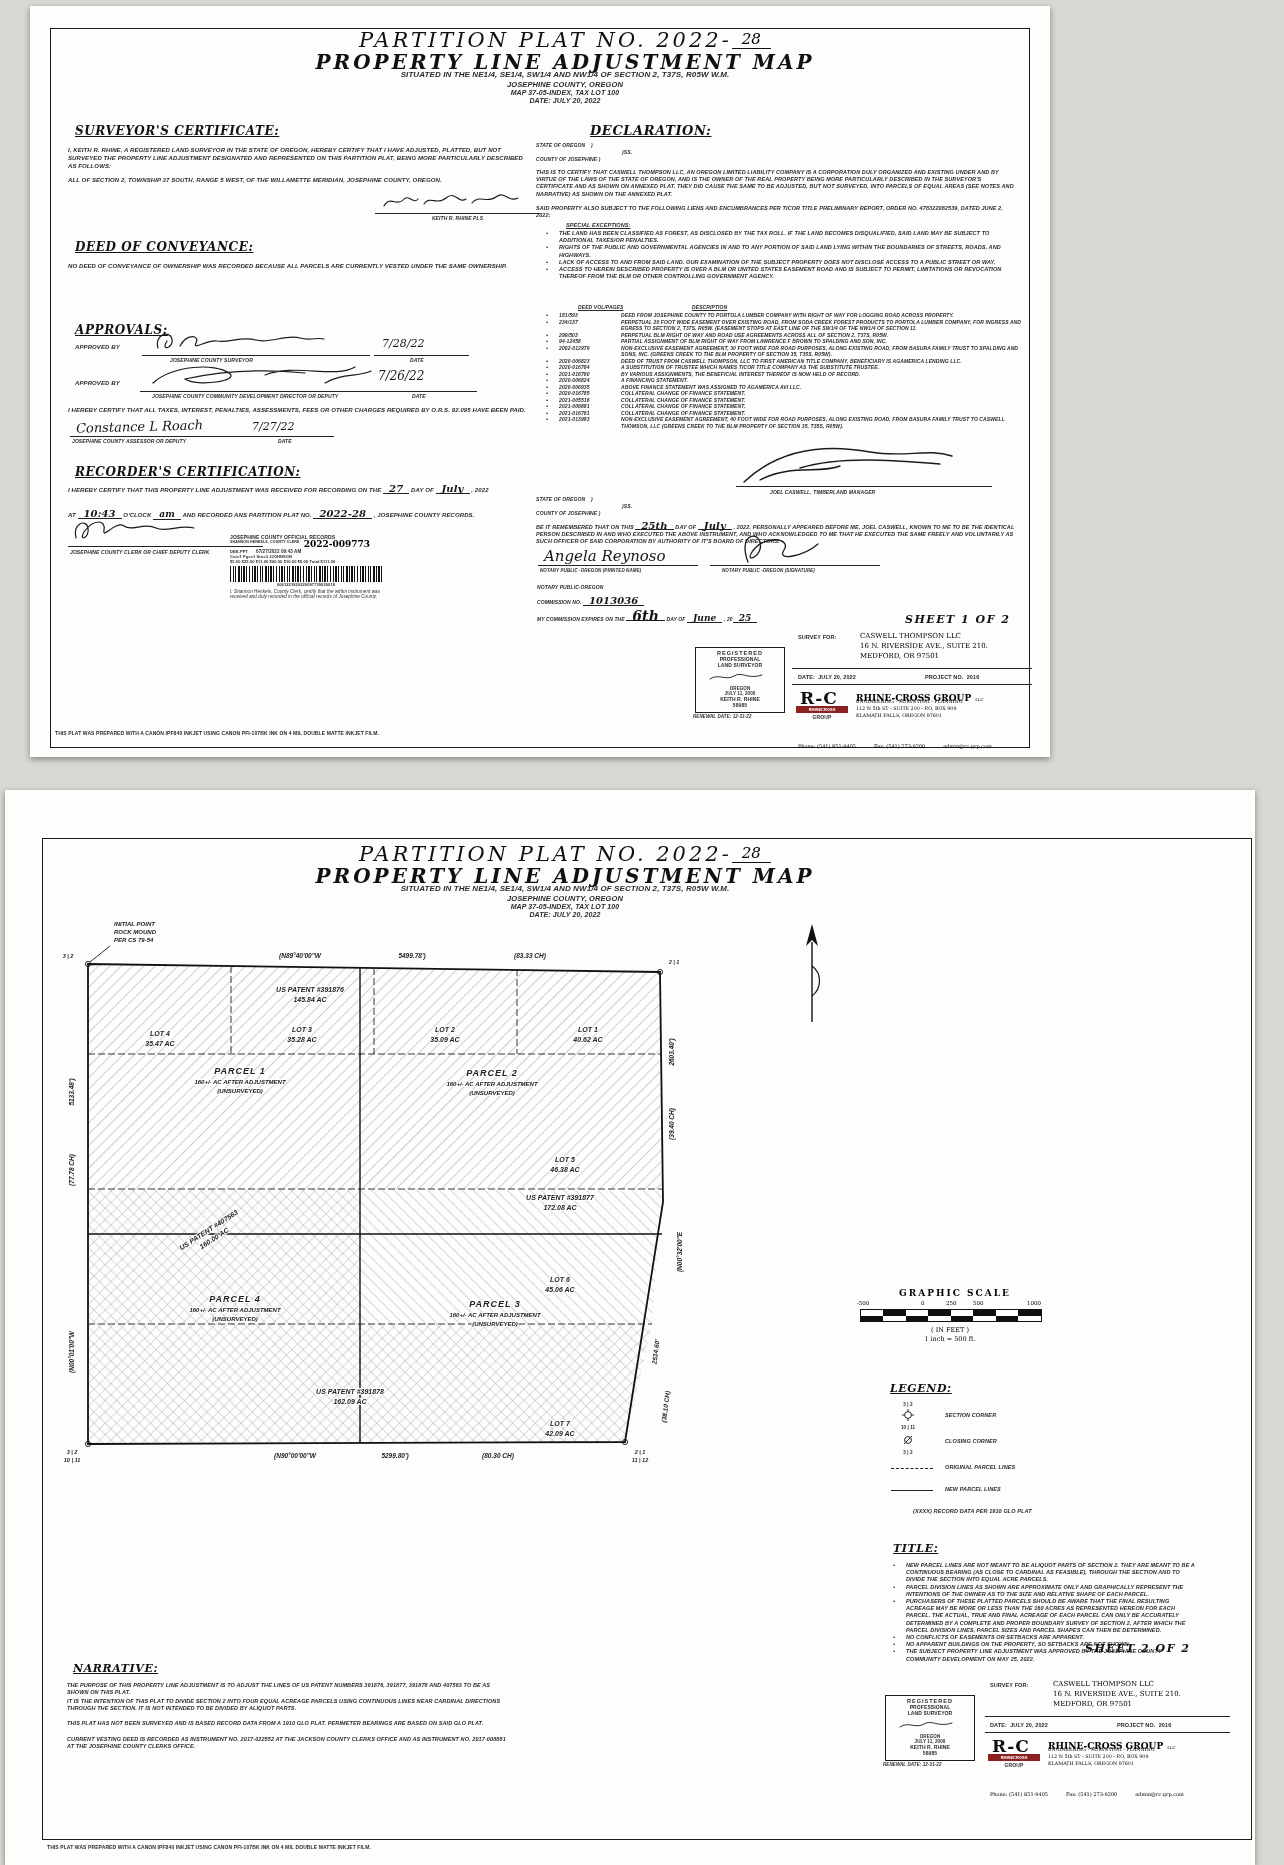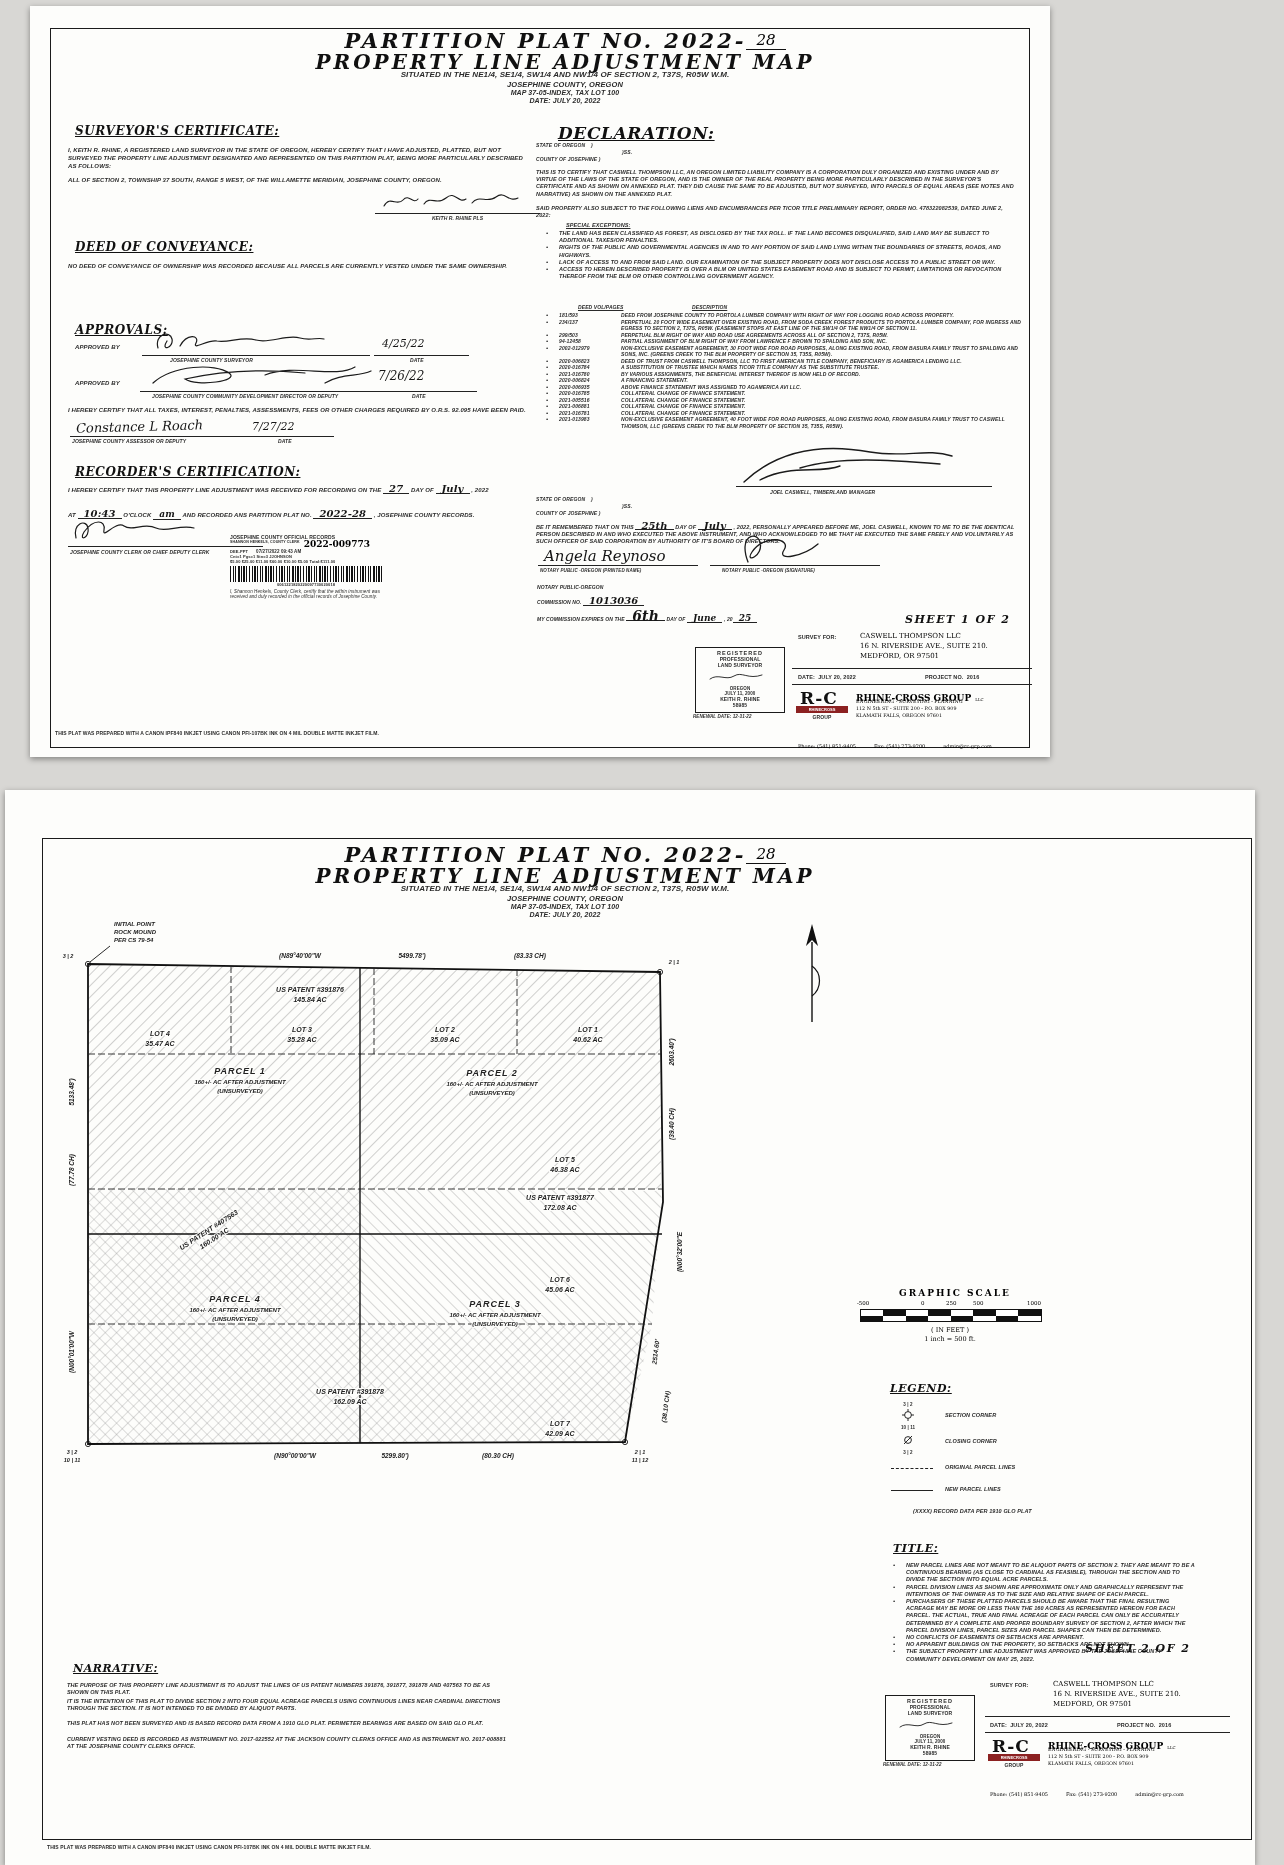--- a/index.html
+++ b/index.html
@@ -13,21 +13,21 @@
   .f45{font-size:4.5px;line-height:5.8px}
   .f5{font-size:5px;line-height:6.5px}
   .f55{font-size:5.5px;line-height:7.2px}
   .f6{font-size:6px;line-height:7.8px}
   .serif{font-family:"DejaVu Serif",serif}
   .hand{font-family:"DejaVu Serif",serif;font-style:italic;color:#161616}
   .fillu{border-bottom:.9px solid #222;padding:0 6px;display:inline-block}
   .hline{position:absolute;background:#222;height:1px}
   .center{text-align:center}
   .nw{white-space:nowrap}
-  .title1{font-family:"DejaVu Serif",serif;font-weight:bold;font-style:italic;font-size:21px;
+  .title1{font-family:"DejaVu Serif",serif;font-weight:normal;font-style:italic;font-size:21px;
           letter-spacing:3px;white-space:nowrap;color:#101010}
   .title2{font-family:"DejaVu Serif",serif;font-weight:bold;font-style:italic;font-size:20px;
           letter-spacing:3px;white-space:nowrap;color:#101010}
   .sheetlbl{font-family:"DejaVu Serif",serif;font-weight:bold;font-style:italic;font-size:11px;
             letter-spacing:1.5px;white-space:nowrap;color:#101010}
   .plat-fill{font-family:"DejaVu Serif",serif;font-style:italic;font-weight:normal;font-size:15px;
              border-bottom:1.5px solid #111;padding:0 10px;transform:translateY(-3px);display:inline-block}
   .bullet{display:flex}
   .bullet::before{content:"•";width:13px;flex:none;font-size:6px}
   .deed-ref{width:62px;flex:none}
@@ -78,21 +78,21 @@
   <div class="abs hd" style="left:45px;top:234px;font-size:12px">DEED  OF  CONVEYANCE:</div>
   <div class="abs t f6" style="left:38px;top:257px;width:455px">NO DEED OF CONVEYANCE OF OWNERSHIP WAS RECORDED BECAUSE ALL PARCELS ARE CURRENTLY VESTED UNDER THE SAME OWNERSHIP.</div>
 
   <div class="abs hd" style="left:45px;top:317px;font-size:12px">APPROVALS:</div>
   <div class="abs t f6" style="left:45px;top:338px">APPROVED BY</div>
   <svg class="abs sigsvg" style="left:120px;top:322px" width="180" height="26">
     <path d="M8 20 C4 6 20 2 22 11 C24 20 10 24 17 13 M30 18 C37 5 50 7 46 15 C42 23 58 11 67 13 C79 15 92 8 106 12 C120 16 136 6 150 10 C160 13 168 9 174 11" stroke-width="1.2"></path>
   </svg>
   <div class="hline" style="left:112px;top:349px;width:228px"></div>
   <div class="abs t f5" style="left:140px;top:351px">JOSEPHINE COUNTY SURVEYOR</div>
-  <div class="abs hand nw" style="left:352px;top:331px;font-size:11px">4/25/22</div>
+  <div class="abs hand nw" style="left:352px;top:331px;font-size:11px">7/28/22</div>
   <div class="hline" style="left:344px;top:349px;width:95px"></div>
   <div class="abs t f5" style="left:380px;top:351px">DATE</div>
 
   <div class="abs t f6" style="left:45px;top:374px">APPROVED BY</div>
   <svg class="abs sigsvg" style="left:115px;top:355px" width="230" height="30">
     <path d="M8 22 C28 4 70 2 84 12 C96 20 52 26 40 18 C76 10 120 8 160 12 M120 14 C150 2 190 18 210 6 M180 22 C196 12 214 16 226 10" stroke-width="1.2"></path>
   </svg>
   <div class="hline" style="left:110px;top:385px;width:288px"></div>
   <div class="abs t f5" style="left:122px;top:387px">JOSEPHINE COUNTY COMMUNITY DEVELOPMENT DIRECTOR OR DEPUTY</div>
   <div class="abs hand nw" style="left:348px;top:363px;font-size:12px">7/26/22</div>
@@ -140,21 +140,21 @@
       <span class="t" style="font-style:normal;font-size:4px">DEE-PPT</span>
       <span class="t" style="font-style:normal;font-size:4.5px">07/27/2022 09:43 AM</span>
     </div>
     <div class="t" style="font-style:normal;font-size:4px">Cnt=1  Pgs=1  Stn=3 JJOHNSON</div>
     <div class="t" style="font-style:normal;font-size:4px">$5.00 $25.00 $11.00 $60.00 $10.00 $5.00      Total:$111.00</div>
     <div class="barcode" style="width:152px;height:16px;margin-top:2px"></div>
     <div class="t center" style="font-style:normal;font-size:4px;width:152px">0061221820220097730020018</div>
     <div class="t" style="font-weight:normal;font-size:4.5px;width:150px;margin-top:2px">I, Shannon Henkels, County Clerk, certify that the within instrument was received and duly recorded in the official records of Josephine County.</div>
   </div>
 
-  <div class="abs hd" style="left:528px;top:117px;font-size:17px">DECLARATION:</div>
+  <div class="abs hd" style="left:560px;top:117px;font-size:13px">DECLARATION:</div>
   <div class="abs t f5 nw" style="left:506px;top:136px">
     <span>STATE OF OREGON</span>&nbsp;&nbsp;&nbsp;&nbsp;<span>)</span>
   </div>
   <div class="abs t f5 nw" style="left:592px;top:143px">)SS.</div>
   <div class="abs t f5 nw" style="left:506px;top:150px">
     <span>COUNTY OF JOSEPHINE</span>&nbsp;<span>)</span>
   </div>
   <div class="abs t f55" style="left:506px;top:163px;width:480px">THIS IS TO CERTIFY THAT CASWELL THOMPSON LLC, AN OREGON LIMITED LIABILITY COMPANY IS A CORPORATION DULY ORGANIZED AND EXISTING UNDER AND BY VIRTUE OF THE LAWS OF THE STATE OF OREGON, AND IS THE OWNER OF THE REAL PROPERTY BEING MORE PARTICULARLY DESCRIBED IN THE SURVEYOR'S CERTIFICATE AND AS SHOWN ON ANNEXED PLAT. THEY DID CAUSE THE SAME TO BE ADJUSTED, BUT NOT SURVEYED, INTO PARCELS OF EQUAL AREAS (SEE NOTES AND NARRATIVE) AS SHOWN ON THE ANNEXED PLAT.</div>
   <div class="abs t f55" style="left:506px;top:199px;width:480px">SAID PROPERTY ALSO SUBJECT TO THE FOLLOWING LIENS AND ENCUMBRANCES PER TICOR TITLE PRELIMINARY REPORT, ORDER NO. 478322082539, DATED JUNE 2, 2022:</div>
   <div class="abs t f55 hd" style="left:536px;top:216px;font-family:'Liberation Sans',sans-serif;font-size:5.5px">SPECIAL EXCEPTIONS:</div>

